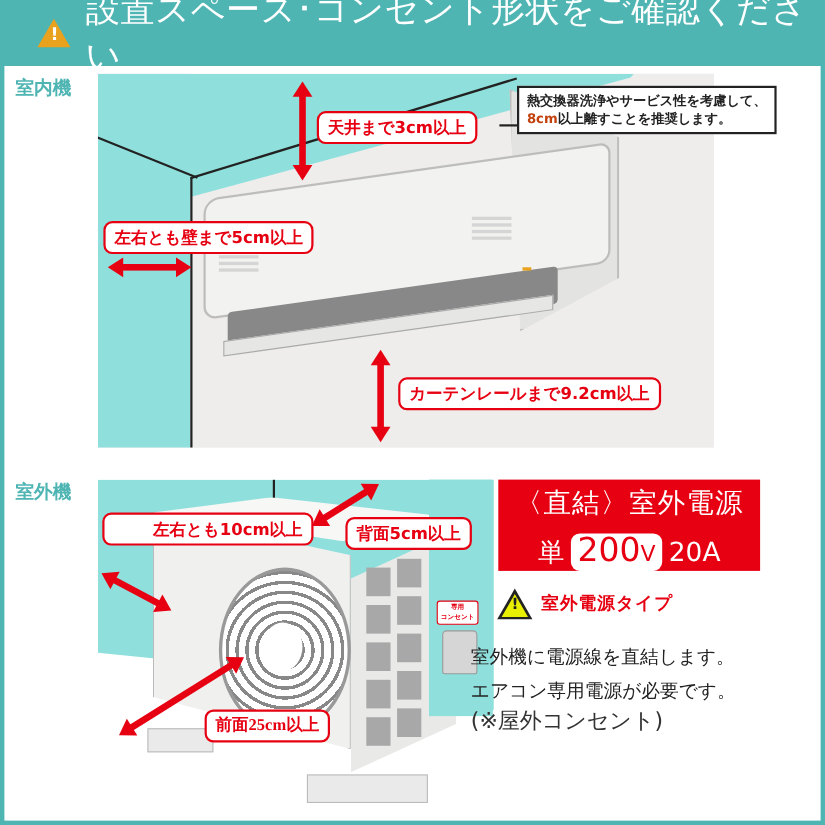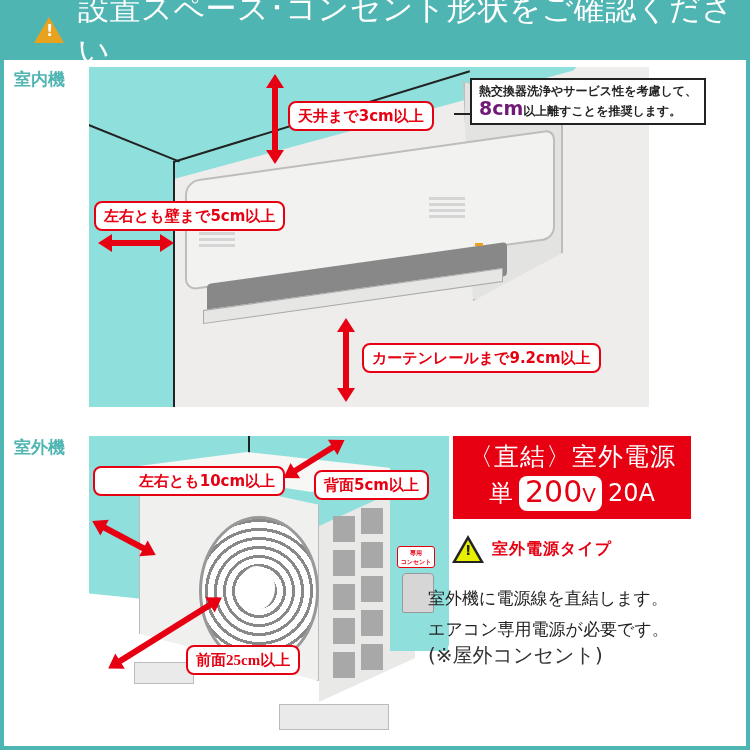--- a/index.html
+++ b/index.html
@@ -33,21 +33,21 @@
   .arrow-v::before, .arrow-v::after { content: ""; position: absolute; left: -6px; border-left: 9px solid transparent; border-right: 9px solid transparent; }
   .arrow-v::before { top: -12px; border-bottom: 14px solid #e60012; }
   .arrow-v::after { bottom: -12px; border-top: 14px solid #e60012; }
   .arrow-h { position: absolute; height: 6px; background: #e60012; }
   .arrow-h::before, .arrow-h::after { content: ""; position: absolute; top: -6px; border-top: 9px solid transparent; border-bottom: 9px solid transparent; }
   .arrow-h::before { left: -12px; border-right: 14px solid #e60012; }
   .arrow-h::after { right: -12px; border-left: 14px solid #e60012; }
 
   .callout { position: absolute; background: #fff; border: 2px solid #e60012; border-radius: 8px; color: #e60012; font-weight: bold; font-size: 15px; padding: 3px 8px; white-space: nowrap; line-height: 20px; }
   .note-box { position: absolute; background: #fff; border: 2px solid #222; color: #222; font-size: 12px; font-weight: bold; padding: 3px 7px; line-height: 17px; white-space: nowrap; }
-  .note-box .hl { color: #701a75; font-size: 19px; }
+  .note-box .hl { color: #c2410c; font-size: 12px; }
   .note-line { position: absolute; height: 2px; background: #222; }
 
   
   .outdoor { position: absolute; left: 89px; top: 436px; width: 360px; height: 305px; background: #fff; overflow: hidden; }
   .outdoor .wall { position: absolute; left: 0; top: 0; width: 360px; height: 210px; background: #8fe0dc; clip-path: polygon(0 0, 100% 0, 100% 100%, 87% 90%, 0 75%); }
   .outdoor .wall-edge { position: absolute; left: 159px; top: 0; width: 2px; height: 30px; background: #222; }
   .odu-front { position: absolute; left: 50px; top: 30px; width: 180px; height: 215px; background: #f0f0ef; border: 1px solid #bbb; clip-path: polygon(0 0, 100% 18%, 100% 100%, 0 78%); }
   .odu-top { position: absolute; left: 50px; top: 16px; width: 270px; height: 40px; background: #f7f7f6; clip-path: polygon(0 35%, 40% 0, 100% 45%, 64% 100%); }
   .odu-side { position: absolute; left: 230px; top: 46px; width: 96px; height: 220px; background: #e9e9e8; clip-path: polygon(0 20%, 100% 0, 100% 80%, 0 100%); }
   .odu-grid { position: absolute; width: 22px; height: 26px; background: #a8a8a8; }
@@ -56,21 +56,21 @@
   .odu-foot { position: absolute; background: #eaeaea; border: 1px solid #bbb; }
 
   .outlet-label { position: absolute; left: 397px; top: 546px; width: 38px; height: 22px; background: #fff; border: 1px solid #e60012; border-radius: 3px; color: #e60012; font-size: 6px; font-weight: bold; text-align: center; line-height: 9px; padding-top: 1px; }
   .outlet { position: absolute; left: 402px; top: 573px; width: 32px; height: 40px; background: #d6d6d6; border: 1px solid #999; border-radius: 4px 4px 2px 2px; }
   .outdoor-strip { position: absolute; left: 390px; top: 436px; width: 58px; height: 215px; background: #8fe0dc; }
 
   
   .power-box { position: absolute; left: 453px; top: 436px; width: 238px; height: 83px; background: #e60012; color: #fff; text-align: center; }
   .power-line1 { font-size: 25px; line-height: 36px; margin-top: 3px; letter-spacing: 1px; }
   .power-line2 { display: flex; align-items: center; justify-content: center; font-size: 24px; line-height: 36px; }
-  .power-pill { background: #fff; color: #e60012; border-radius: 8px; font-size: 30px; font-weight: normal; padding: 0 6px; margin: 0 6px; line-height: 32px; }
+  .power-pill { background: #fff; color: #e60012; border-radius: 8px; font-size: 30px; font-weight: normal; padding: 0 6px; margin: 10px 6px; line-height: 32px; }
   .power-pill small { font-size: 20px; }
 
   .type-row { position: absolute; left: 452px; top: 535px; display: flex; align-items: center; }
   .type-warn { width: 0; height: 0; border-left: 16px solid transparent; border-right: 16px solid transparent; border-bottom: 28px solid #222; position: relative; margin-right: 8px; }
   .type-warn::before { content: ""; position: absolute; left: -12px; top: 5px; border-left: 12px solid transparent; border-right: 12px solid transparent; border-bottom: 21px solid #e8f000; }
   .type-warn span { position: absolute; left: -3px; top: 8px; color: #222; font-weight: bold; font-size: 14px; line-height: 14px; }
   .type-title { color: #e60012; font-size: 16px; font-weight: bold; letter-spacing: 1px; }
 
   .desc { position: absolute; left: 428px; top: 583px; color: #222; font-size: 17px; line-height: 31px; }
   .desc .sub { font-size: 20px; line-height: 20px; color: #333; }

